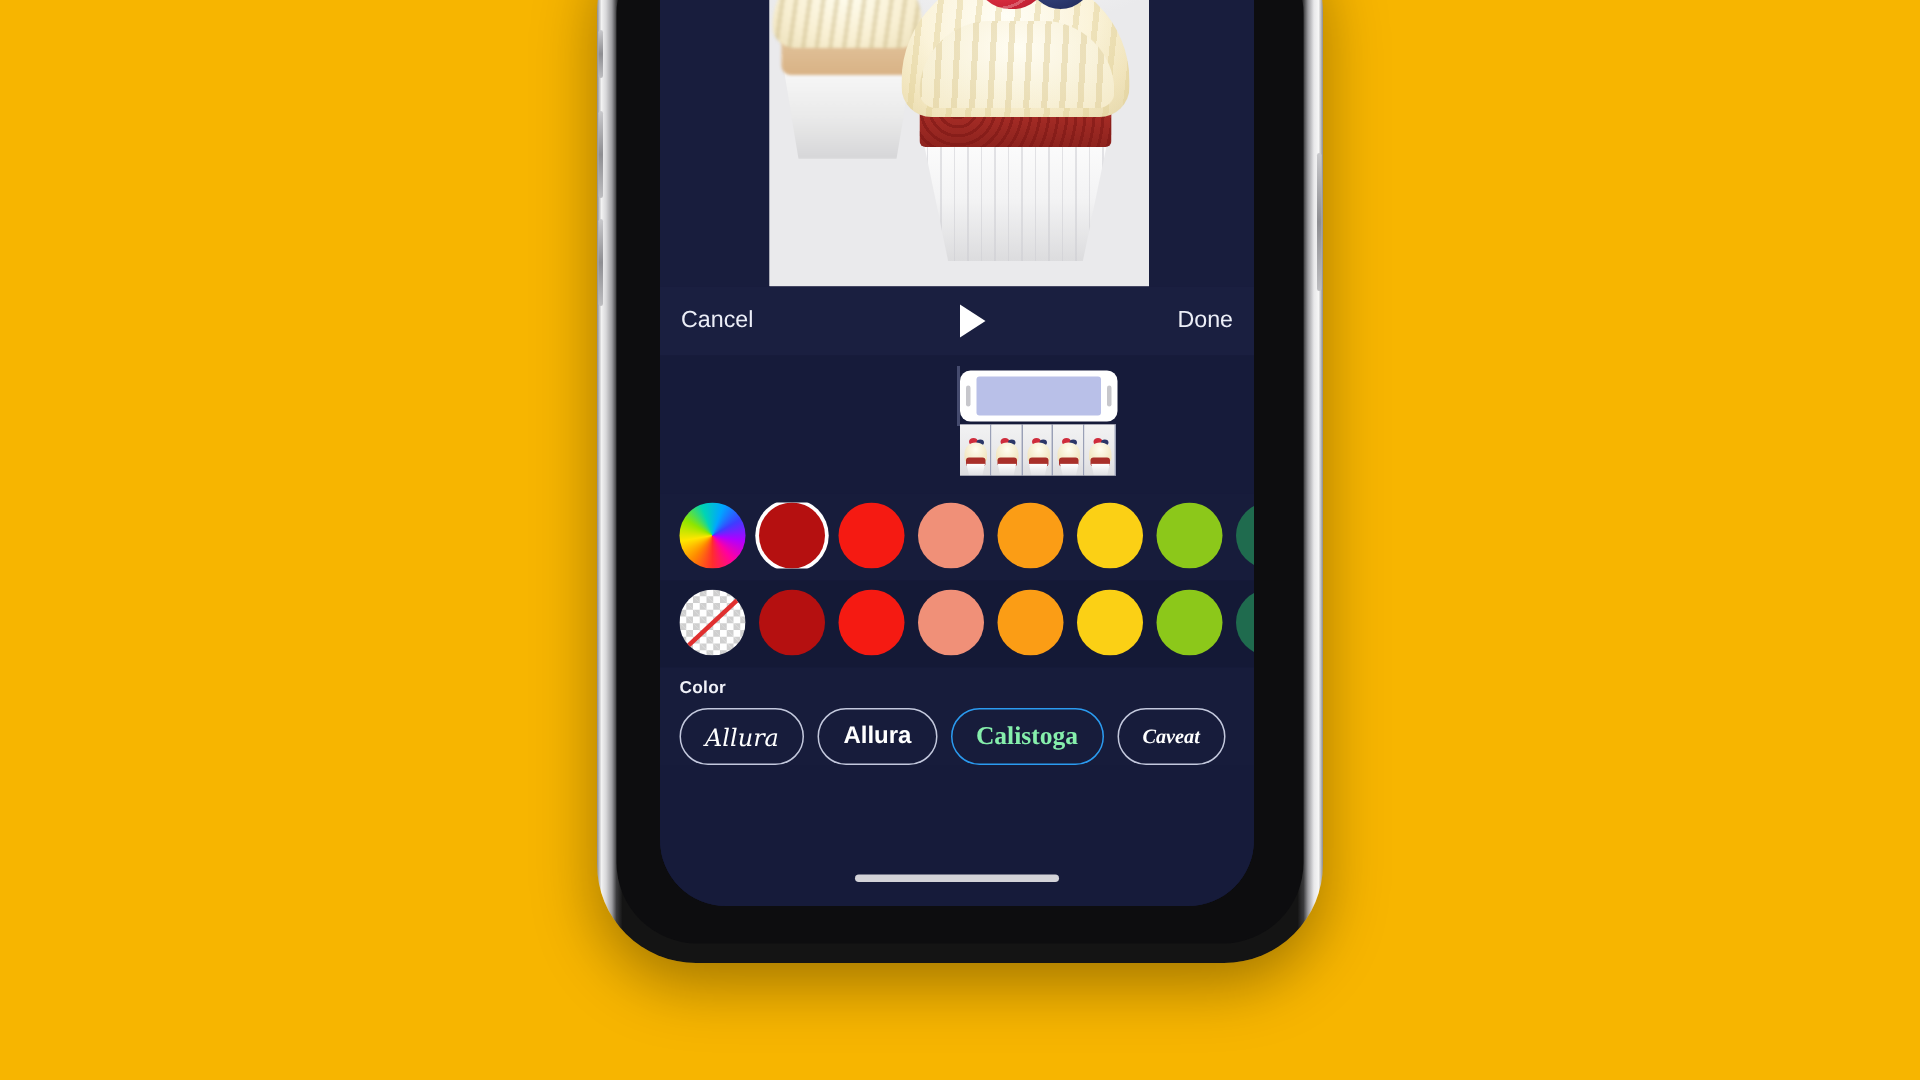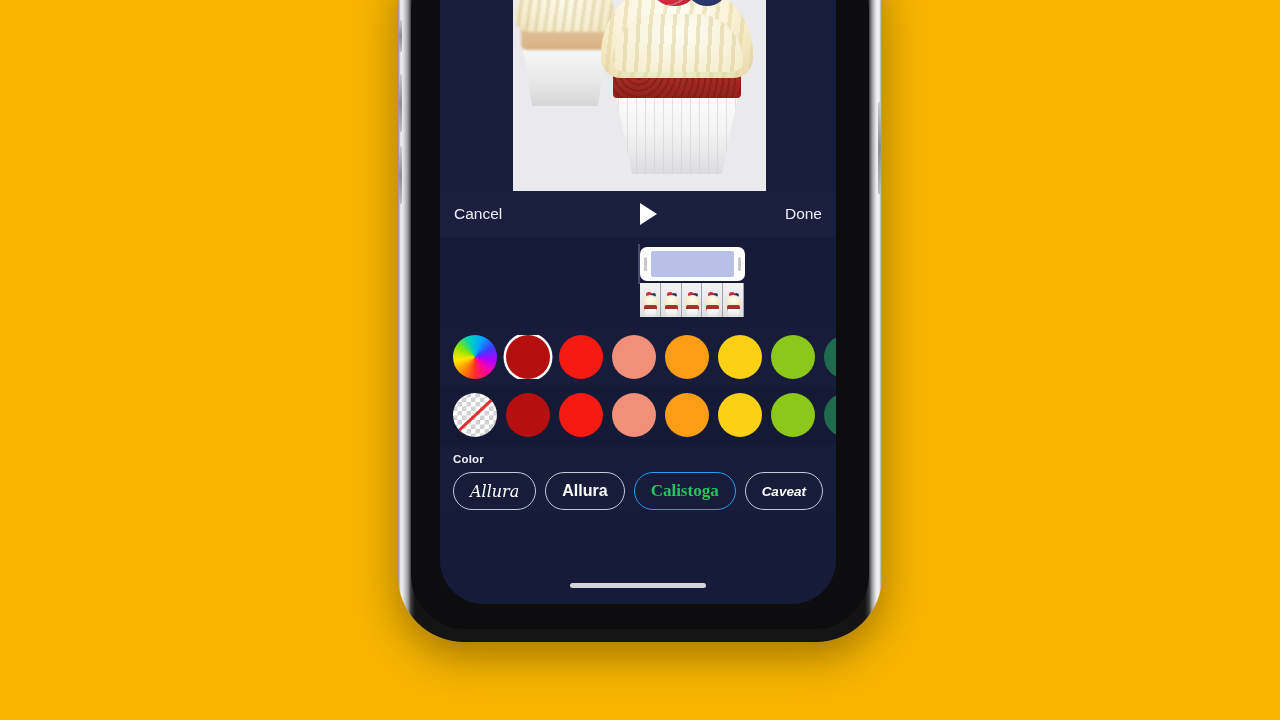--- a/index.html
+++ b/index.html
@@ -312,26 +312,26 @@
     padding: 0 16px;
     border: 1px solid #c3c8dd;
     border-radius: 19px;
     color: #ffffff;
     display: flex; align-items: center; justify-content: center;
     white-space: nowrap;
     font-size: 16px;
   }
   .font-chip.selected {
     border-color: #2b9bf0;
-    color: #22c55e;
+    color: #86efac;
   }
   .fc-allura  { font-family: "DejaVu Serif", serif; font-style: italic; font-size: 16px; }
   .fc-arsenal { font-family: "Liberation Sans", sans-serif; font-weight: bold; font-size: 16px; }
   .fc-calistoga { font-family: "Liberation Serif", serif; font-weight: bold; font-size: 17px; }
-  .fc-caveat  { font-family: Liberation Sans, sans-serif; font-style: italic; font-weight: bold; font-size: 13.5px; text-align: right; }
+  .fc-caveat  { font-family: Liberation Serif, serif; font-style: italic; font-weight: bold; font-size: 13.5px; text-align: right; }
 
   
   #home-indicator {
     position: absolute;
     left: 50%; transform: translateX(-50%);
     bottom: 16px;
     width: 136px; height: 5px;
     border-radius: 3px;
     background: #d3d3d8;
   }

